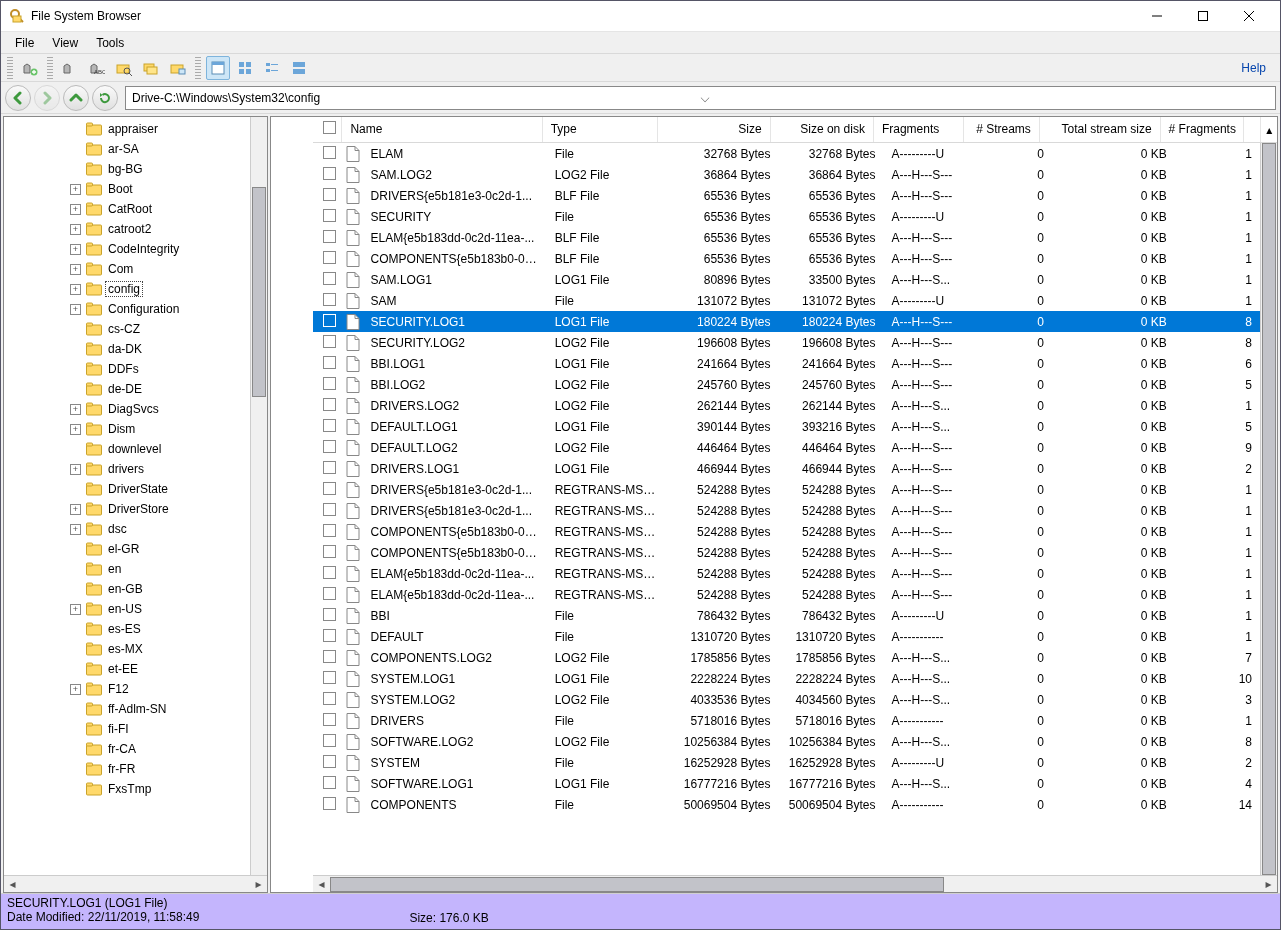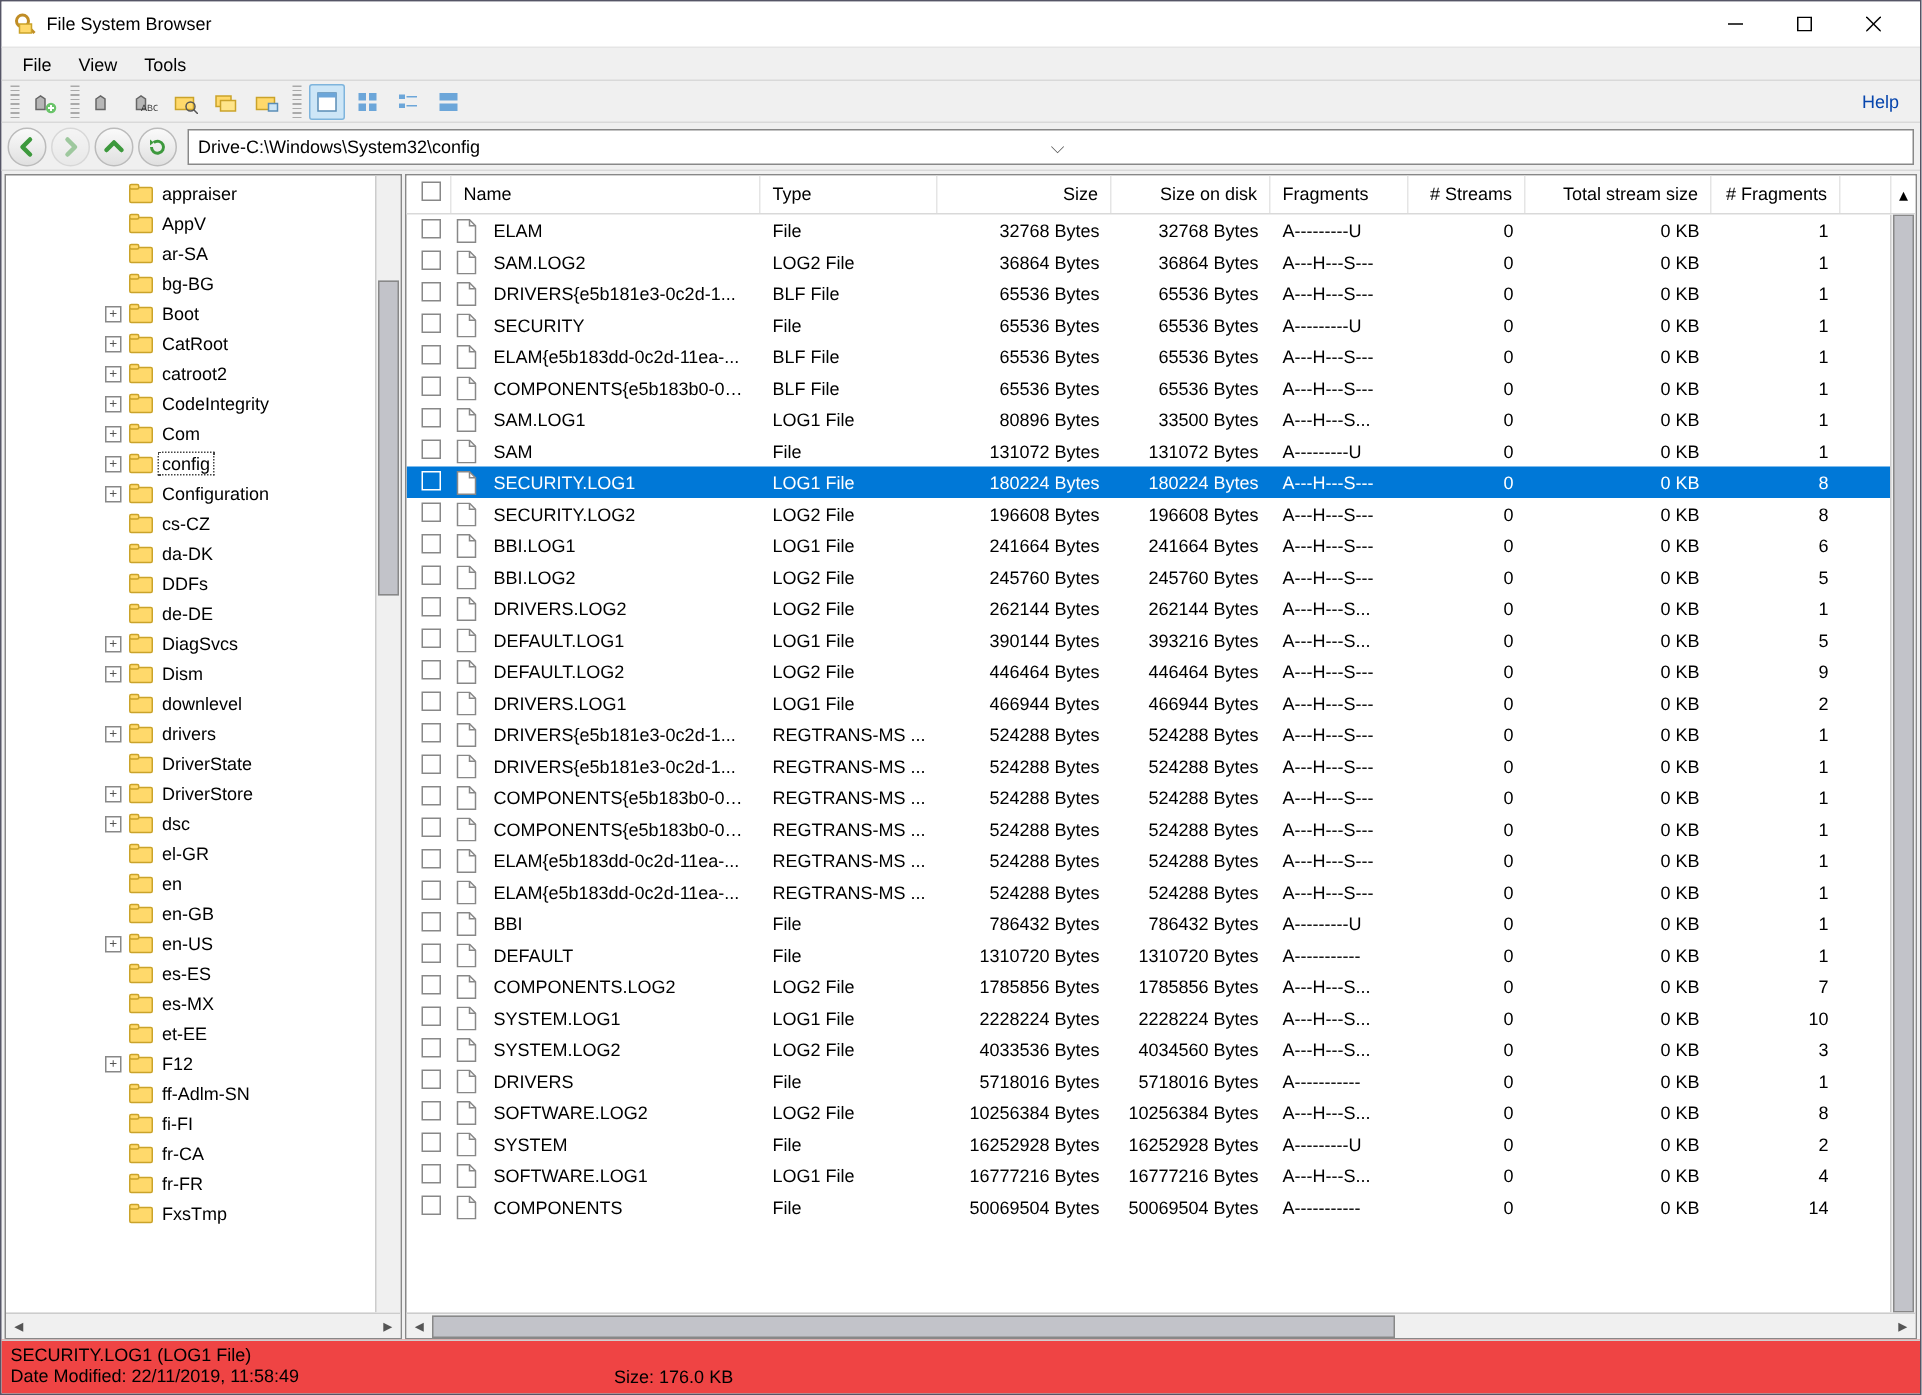--- a/index.html
+++ b/index.html
@@ -30,37 +30,37 @@
 .trow { display:flex; align-items:center; height:20px; padding-left: 82px; white-space:nowrap; position:relative; }
 .trow .exp { position:absolute; left:66px; width:11px; height:11px; border:1px solid #888; display:flex; align-items:center; justify-content:center; font-size:9px; line-height:1; background:#fff; color:#555; }
 .trow .fico { width:16px; height:14px; margin-right:4px; }
 .trow .lbl { padding: 0 2px; }
 .trow.selhi .lbl { outline:1px dotted #444; }
 .vscroll { width:17px; background:#f0f0f0; border-left:1px solid #ccc; position:relative; }
 .vscroll .thumb { position:absolute; left:1px; right:1px; background:#c2c3c9; border:1px solid #888; }
 .hscroll { height:17px; background:#f0f0f0; display:flex; align-items:center; border-top:1px solid #ccc; }
 .hscroll .btn { width:17px; height:17px; display:flex; align-items:center; justify-content:center; color:#555; }
 .hscroll .track { flex:1; height:17px; background:#f0f0f0; }
-.listpane { flex:1; }
+.listpane { flex:1;padding-left:42px; }
 .header { height:26px; display:flex; border-bottom:1px solid #d9d9d9; background:#fff; }
 .hcell { border-right:1px solid #e5e5e5; padding: 5px 8px 0 8px; font-size:12px; white-space:nowrap; overflow:hidden; }
 .hcell.r { text-align:right; }
 .hcell.ck { width:30px; padding:4px 0 0 10px; }
 .listwrap { flex:1; display:flex; overflow:hidden; }
 .rows { flex:1; overflow:hidden; }
 .row { display:flex; height:21px; align-items:center; }
 .row.sel { background:#0078d7; color:#fff; }
 .row .ck { width:30px; padding-left:10px; }
 .row .ck span { display:inline-block; width:13px; height:13px; border:1px solid #888; background:#fff; }
 .row .fico { width:20px; display:flex; align-items:center; justify-content:center; }
 .row .fico svg { width:14px; height:16px; }
 .cell { padding: 0 8px; white-space:nowrap; overflow:hidden; text-overflow:ellipsis; }
 .cell.r { text-align:right; }
 .row.sel .ck span { border-color:#fff; background:transparent; }
-.statusbar { height:36px; border-top:1px solid #d0d0d0; background:#ef4444; padding: 2px 6px; display:flex; font-size:12px; }
+.statusbar { height:36px; border-top:1px solid #d0d0d0; background:#c4b5fd; padding: 2px 6px; display:flex; font-size:12px; }
 .statusbar .left { display:flex; flex-direction:column; }
 .statusbar .right { margin-left: 210px; display:flex; align-items:flex-end; padding-bottom:2px; }
 .cbox { display:inline-block; width:13px; height:13px; border:1px solid #888; background:#fff; }
 
 .c-name { width: 206px; }
 .c-type { width: 118px; }
 .c-size { width: 116px; }
 .c-sod  { width: 106px; }
 .c-attr { width: 92px; }
 .c-str  { width: 78px; }
@@ -218,27 +218,20 @@
                   <rect x="0.5" y="3" width="15" height="10" rx="1"></rect>
                   <rect x="0.5" y="1" width="6" height="3" rx="1"></rect>
                 </svg></span>
               <span class="lbl">appraiser</span>
             </div>
             <div class="trow">
               <span class="fico"><svg class="folder-svg" viewBox="0 0 16 14">
                   <rect x="0.5" y="3" width="15" height="10" rx="1"></rect>
                   <rect x="0.5" y="1" width="6" height="3" rx="1"></rect>
                 </svg></span>
-              <span class="lbl">AppV</span>
-            </div>
-            <div class="trow">
-              <span class="fico"><svg class="folder-svg" viewBox="0 0 16 14">
-                  <rect x="0.5" y="3" width="15" height="10" rx="1"></rect>
-                  <rect x="0.5" y="1" width="6" height="3" rx="1"></rect>
-                </svg></span>
               <span class="lbl">ar-SA</span>
             </div>
             <div class="trow">
               <span class="fico"><svg class="folder-svg" viewBox="0 0 16 14">
                   <rect x="0.5" y="3" width="15" height="10" rx="1"></rect>
                   <rect x="0.5" y="1" width="6" height="3" rx="1"></rect>
                 </svg></span>
               <span class="lbl">bg-BG</span>
             </div>
             <div class="trow">

